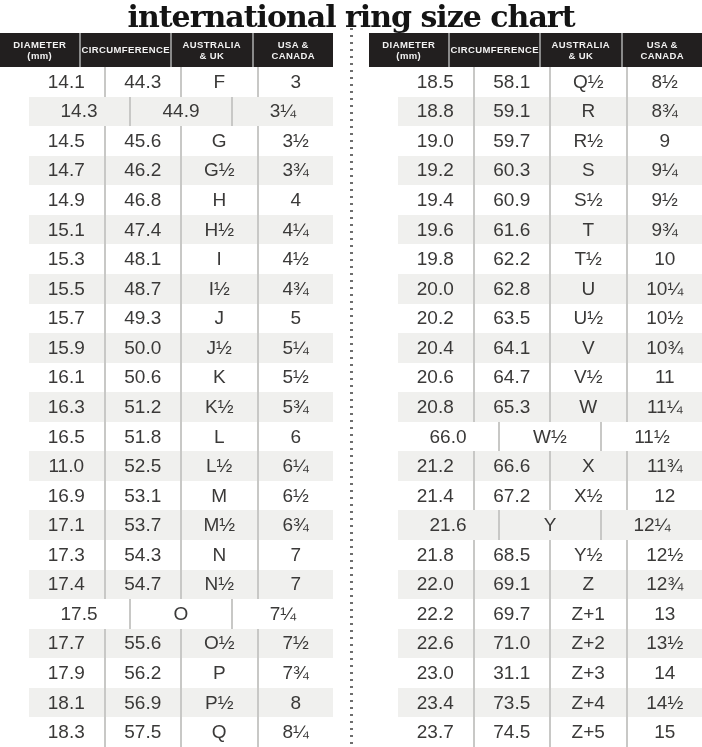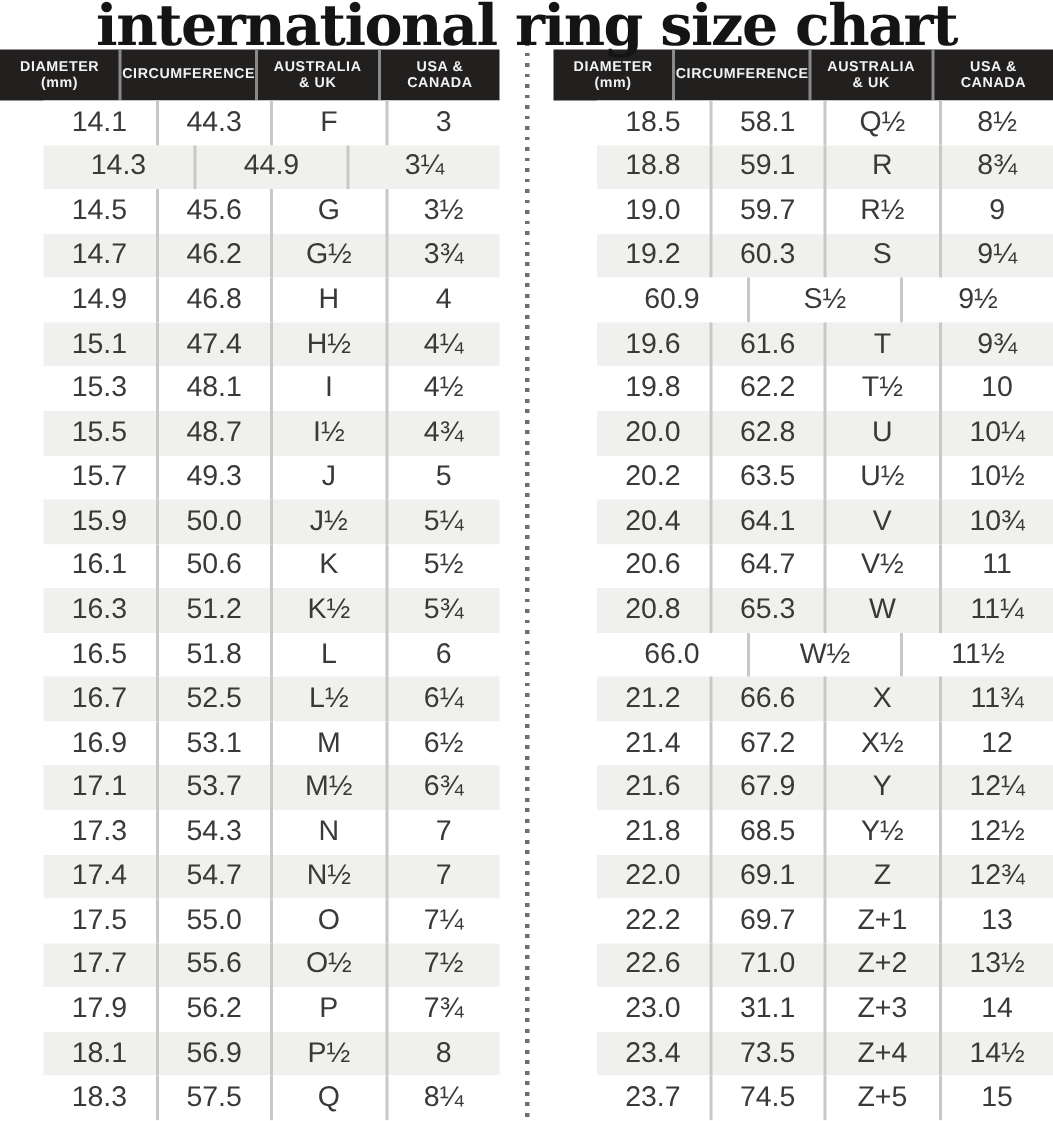--- a/index.html
+++ b/index.html
@@ -15,21 +15,21 @@
     overflow: hidden;
     font-family: "Liberation Sans", sans-serif;
   }
   .title {
     margin: 0;
     height: 33px;
     line-height: 34px;
     text-align: center;
     font-family: "DejaVu Serif", serif;
     font-weight: bold;
-    font-size: 38px;
+    font-size: 30px;
     letter-spacing: -1px;
     color: var(--title_text, #141414);
     position: relative;
     z-index: 2;
   }
   .chart-area {
     position: absolute;
     top: 33px;
     left: 0;
     right: 0;
@@ -202,21 +202,21 @@
             <div class="cell">K½</div>
             <div class="cell">5¾</div>
           </div>
           <div class="row">
             <div class="cell">16.5</div>
             <div class="cell">51.8</div>
             <div class="cell">L</div>
             <div class="cell">6</div>
           </div>
           <div class="row">
-            <div class="cell">16.7</div>
+            <div class="cell">11.0</div>
             <div class="cell">52.5</div>
             <div class="cell">L½</div>
             <div class="cell">6¼</div>
           </div>
           <div class="row">
             <div class="cell">16.9</div>
             <div class="cell">53.1</div>
             <div class="cell">M</div>
             <div class="cell">6½</div>
           </div>
@@ -233,21 +233,20 @@
             <div class="cell">7</div>
           </div>
           <div class="row">
             <div class="cell">17.4</div>
             <div class="cell">54.7</div>
             <div class="cell">N½</div>
             <div class="cell">7</div>
           </div>
           <div class="row">
             <div class="cell">17.5</div>
-            <div class="cell">55.0</div>
             <div class="cell">O</div>
             <div class="cell">7¼</div>
           </div>
           <div class="row">
             <div class="cell">17.7</div>
             <div class="cell">55.6</div>
             <div class="cell">O½</div>
             <div class="cell">7½</div>
           </div>
           <div class="row">
@@ -308,20 +307,21 @@
             <div class="cell">R½</div>
             <div class="cell">9</div>
           </div>
           <div class="row">
             <div class="cell">19.2</div>
             <div class="cell">60.3</div>
             <div class="cell">S</div>
             <div class="cell">9¼</div>
           </div>
           <div class="row">
+            <div class="cell">19.4</div>
             <div class="cell">60.9</div>
             <div class="cell">S½</div>
             <div class="cell">9½</div>
           </div>
           <div class="row">
             <div class="cell">19.6</div>
             <div class="cell">61.6</div>
             <div class="cell">T</div>
             <div class="cell">9¾</div>
           </div>
@@ -373,21 +373,20 @@
             <div class="cell">11¾</div>
           </div>
           <div class="row">
             <div class="cell">21.4</div>
             <div class="cell">67.2</div>
             <div class="cell">X½</div>
             <div class="cell">12</div>
           </div>
           <div class="row">
             <div class="cell">21.6</div>
-            <div class="cell">67.9</div>
             <div class="cell">Y</div>
             <div class="cell">12¼</div>
           </div>
           <div class="row">
             <div class="cell">21.8</div>
             <div class="cell">68.5</div>
             <div class="cell">Y½</div>
             <div class="cell">12½</div>
           </div>
           <div class="row">

